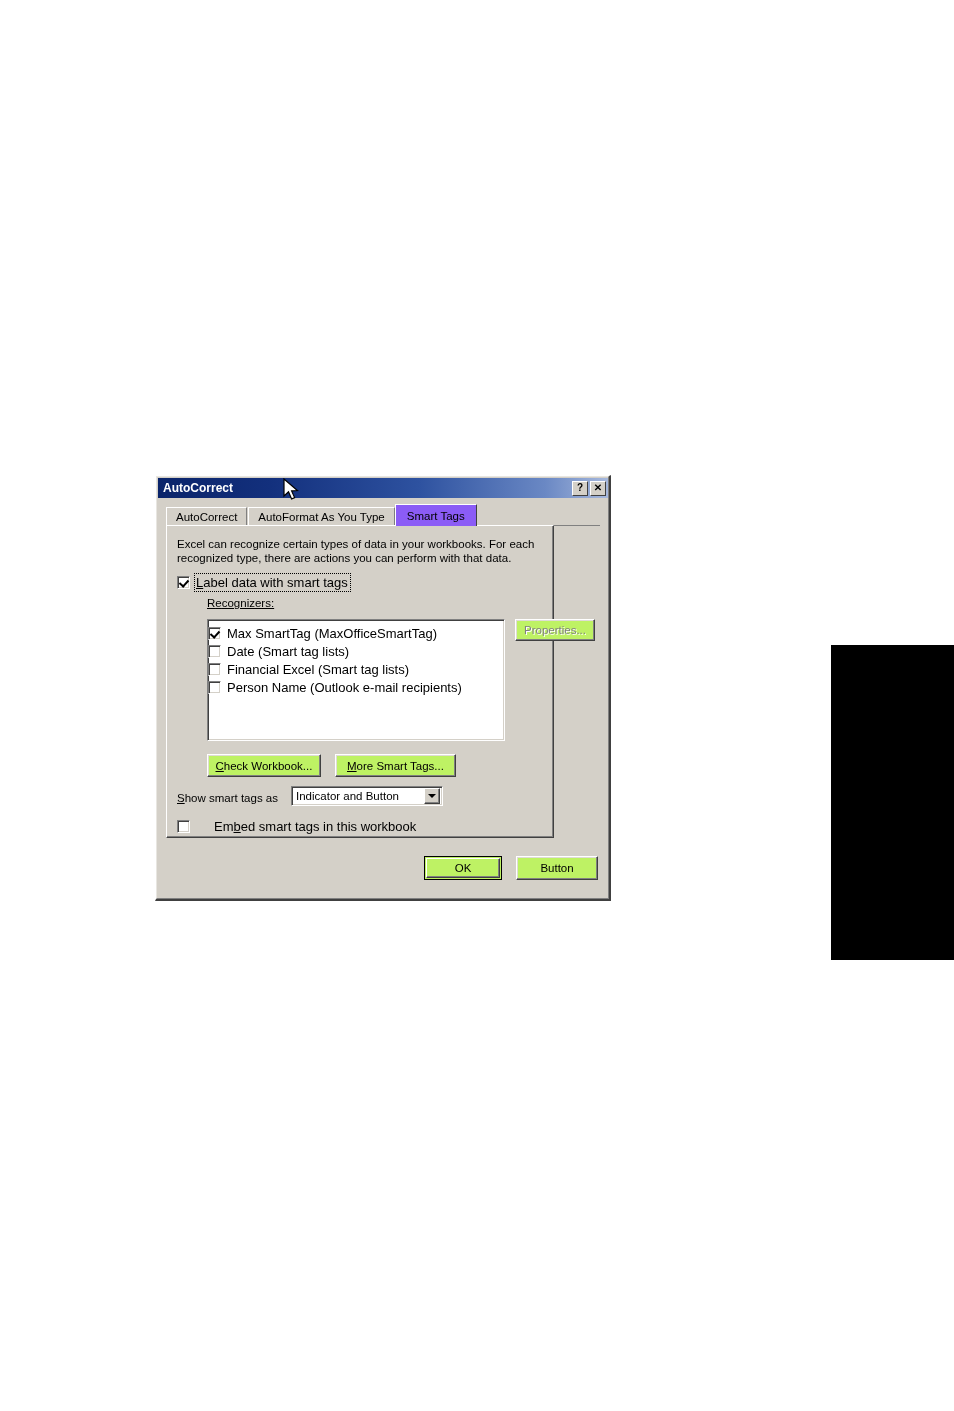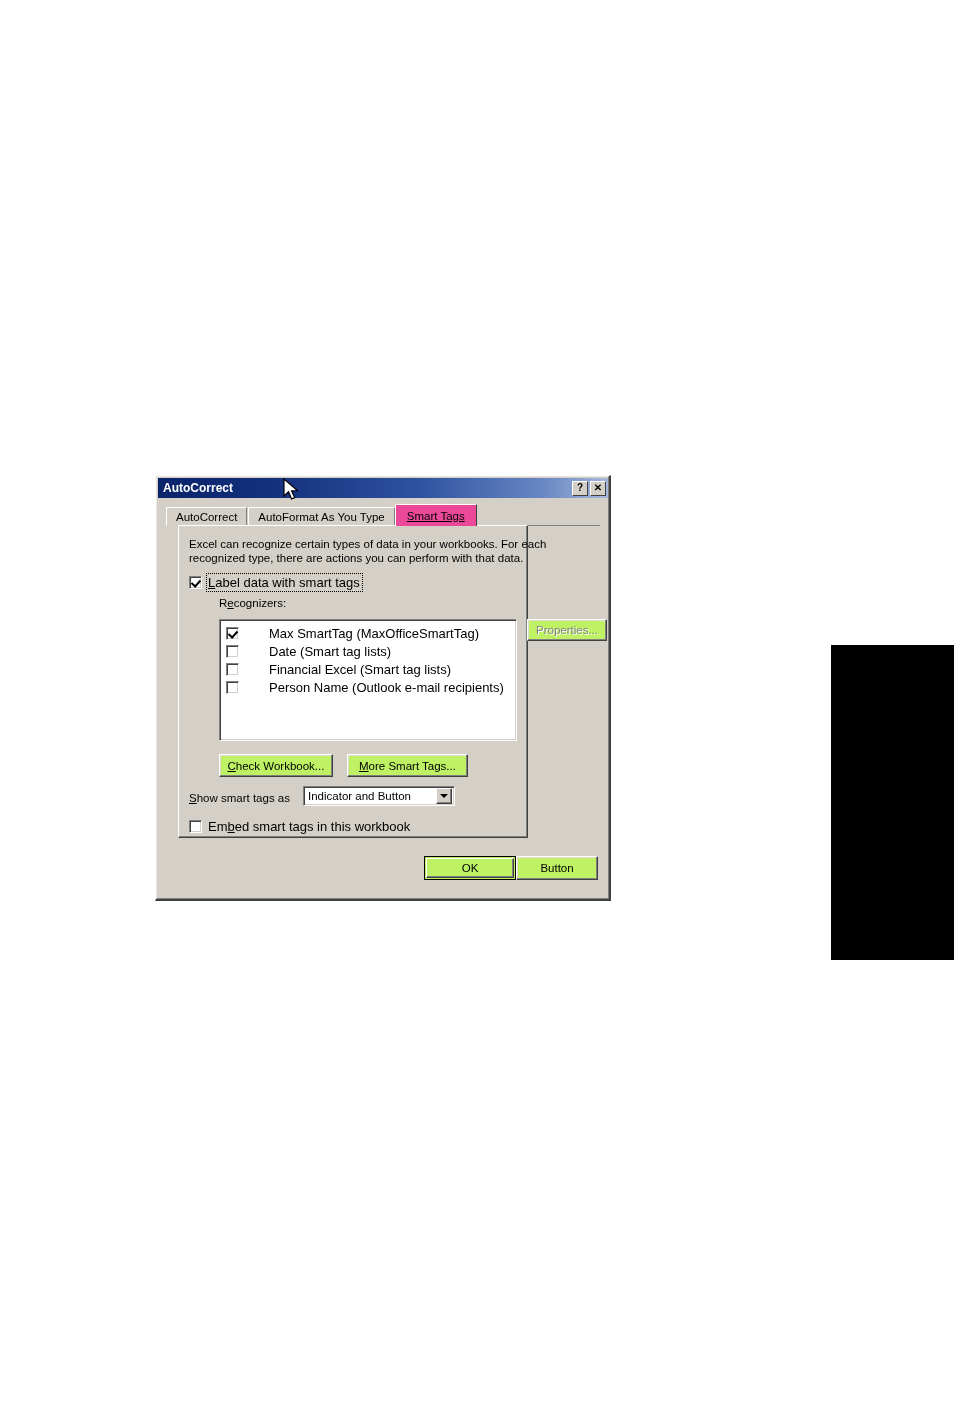--- a/index.html
+++ b/index.html
@@ -115,41 +115,40 @@
     display: flex;
     align-items: center;
     font-size: 11.5px;
     box-sizing: border-box;
     margin-right: 1px;
     position: relative;
     white-space: nowrap;
   }
   .tab.active {
     height: 22px;
-    background: #ec4899;
+    background: #8b5cf6;
     border-top: 1px solid #ffffff;
     border-left: 1px solid #ffffff;
     border-right: 1px solid #404040;
     z-index: 5;
     margin-left: -1px;
     padding: 4px 11px;
-    text-decoration: underline;
   }
   .tab-spacer {
     flex: 1;
     height: 19px;
     border-bottom: 1px solid #808080;
   }
 
   
   .tabpage {
     position: absolute;
-    left: 22px;
+    left: 10px;
     top: 49px;
-    width: 350px;
+    width: 388px;
     height: 313px;
     background: #d4d0c8;
     border-top: 1px solid #ffffff;
     border-left: 1px solid #ffffff;
     border-right: 1px solid #404040;
     border-bottom: 1px solid #404040;
     box-sizing: border-box;
   }
   .tabpage-in {
     position: absolute;
@@ -230,24 +229,22 @@
     border-bottom: 1px solid #ffffff;
     box-shadow: inset 1px 1px 0 #404040, inset -1px -1px 0 #d4d0c8;
     box-sizing: border-box;
     padding: 4px 0 0 0;
     overflow: hidden;
   }
   .lb-item {
     display: flex;
     align-items: center;
     height: 18px;
-    padding-left: 6px;
-    font-size: 11.5px;
-    white-space: nowrap;
-    gap: 24px;
+    font-size: 11.5px;
+    white-space: nowrap;
   }
   .lb-item .cb-label { margin-left: 6px; }
 
   
   .btn {
     position: absolute;
     background: #bef264;
     border-top: 1px solid #ffffff;
     border-left: 1px solid #ffffff;
     border-right: 1px solid #404040;
@@ -363,21 +360,21 @@
   <div class="tabpage">
     <div class="tabpage-in"></div>
 
     <div class="desc">Excel can recognize certain types of data in your workbooks.  For each recognized type, there are actions you can perform with that data.</div>
 
     <div class="cb-row" style="left:10px; top:47px;">
       <div class="checkbox checked"></div>
       <div class="cb-label focus"><span class="uline">L</span><span>abel data with smart tags</span></div>
     </div>
 
-    <div class="label-static" style="left:40px; top:71px;">R<span class="uline">e</span>cognizers:</div>
+    <div class="label-static" style="left:40px; top:71px;text-decoration:underline;">R<span class="uline">e</span>cognizers:</div>
 
     <div class="listbox">
       <div class="lb-item">
         <div class="checkbox checked"></div>
         <div class="cb-label">Max SmartTag (MaxOfficeSmartTag)</div>
       </div>
       <div class="lb-item">
         <div class="checkbox"></div>
         <div class="cb-label">Date (Smart tag lists)</div>
       </div>
@@ -403,27 +400,27 @@
     </div>
 
     <div class="label-static" style="left:10px; top:266px;"><span class="uline">S</span>how smart tags as</div>
     <div class="combo" style="left:124px; top:260px; width:152px;">
       <div class="combo-text">Indicator and Button</div>
       <div class="combo-arrow">
           <div class="arrow-glyph"></div>
         </div>
     </div>
 
-    <div class="cb-row" style="left:10px; top:293px;">
+    <div class="cb-row" style="left:10px; top:293px;gap:18px;">
       <div class="checkbox"></div>
       <div class="cb-label">Em<span class="uline">b</span>ed smart tags in this workbook</div>
     </div>
   </div>
 
-  <div class="btn default" style="left:268px; top:380px; width:92px; height:24px;align-items:center;">
+  <div class="btn default" style="left:268px; top:380px; width:78px; height:24px;align-items:center;">
     <div class="btn-face"></div>
     <span>OK</span>
   </div>
   <div class="btn" style="left:360px; top:380px; width:82px; height:24px;">
     <span>Button</span>
   </div>
 </div>
 
 <svg class="cursor" viewBox="0 0 18 24">
   <polygon points="1,1 1,18 5.5,13.8 8.6,21 11.6,19.6 8.6,12.9 14.4,12.6" fill="#ffffff" stroke="#000000" stroke-width="1.2" stroke-linejoin="miter"></polygon>

